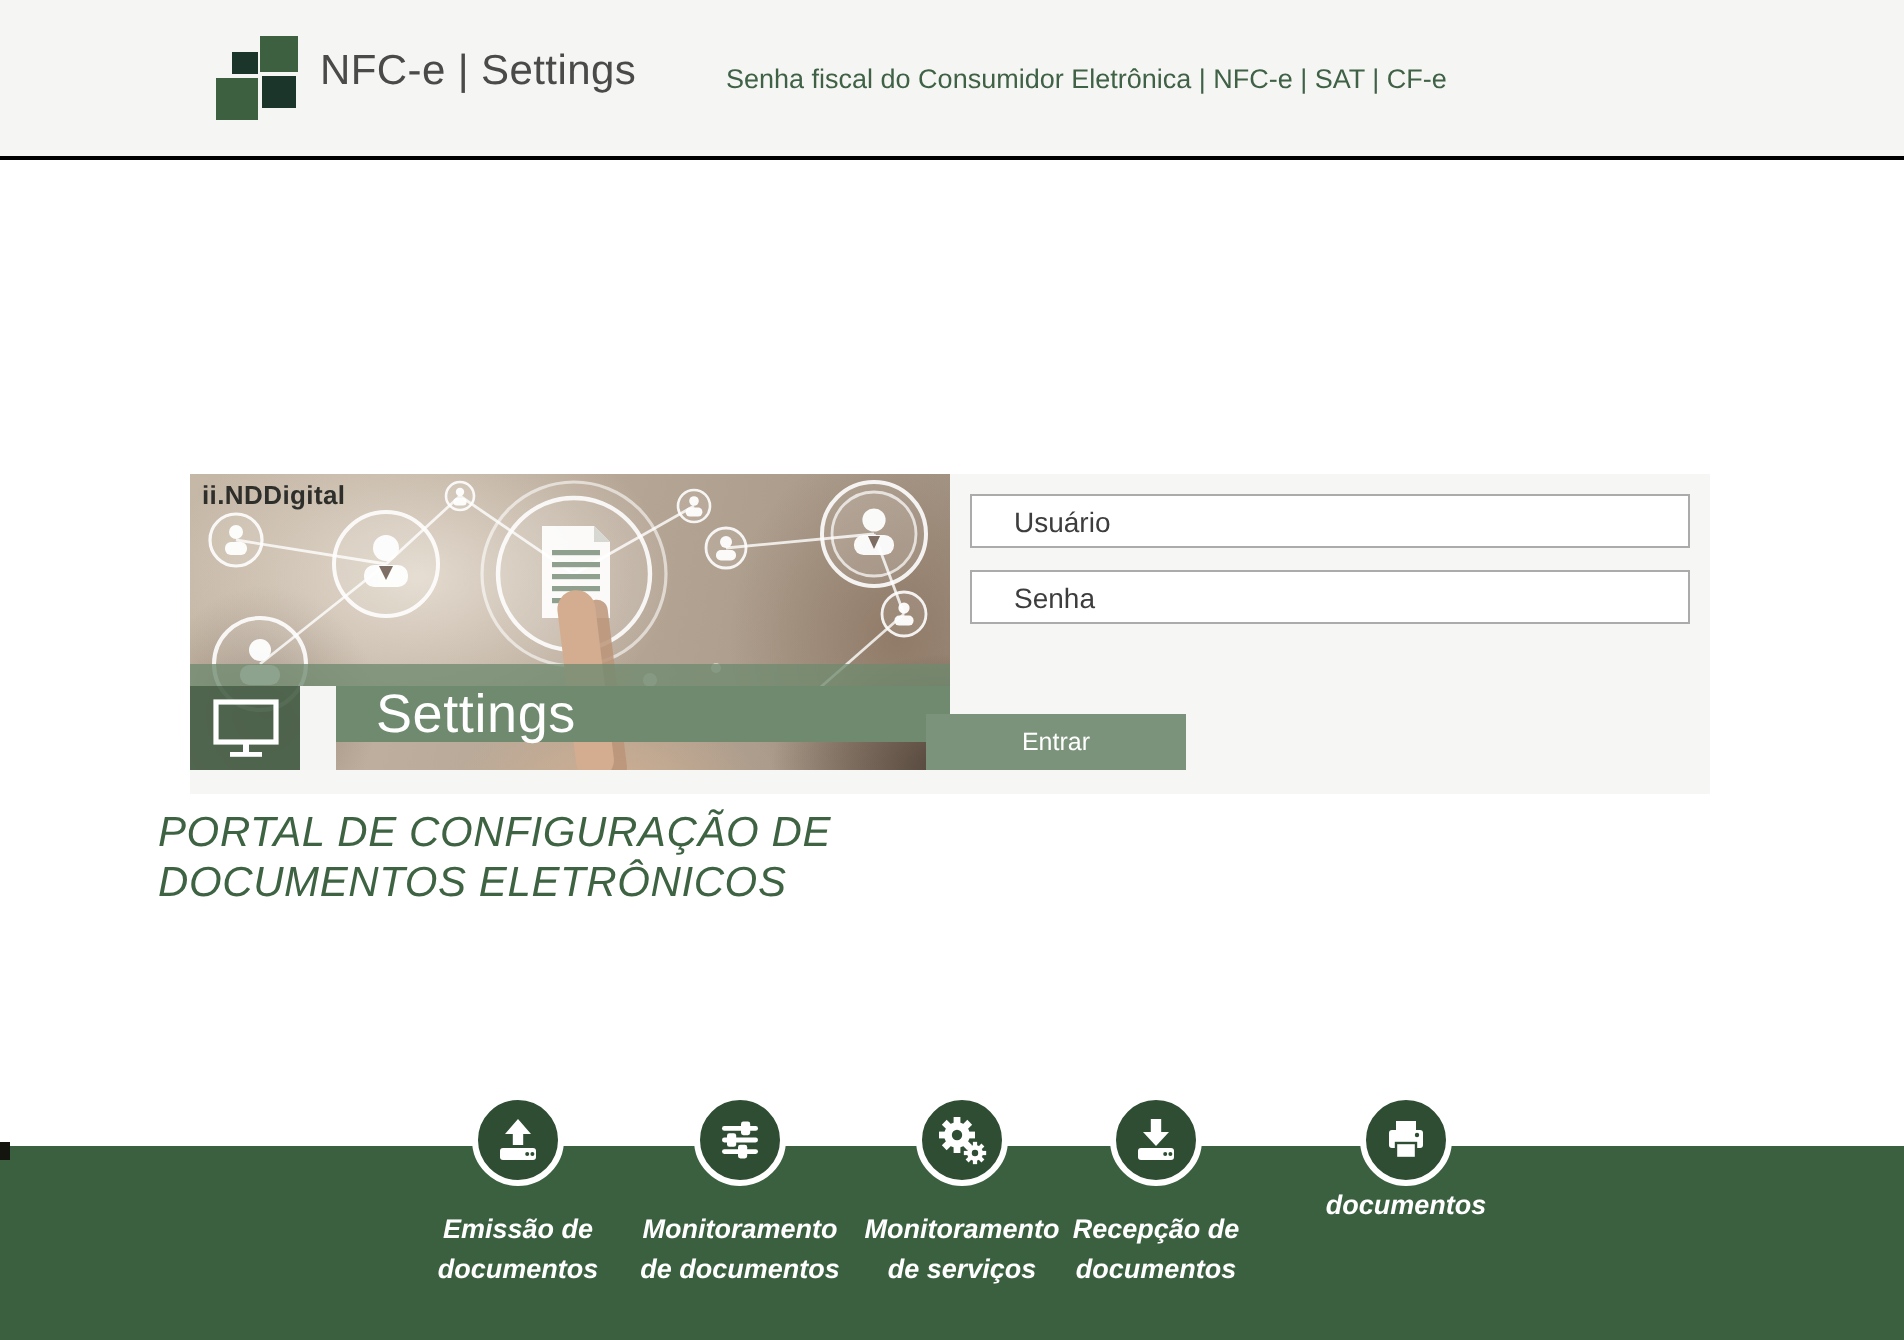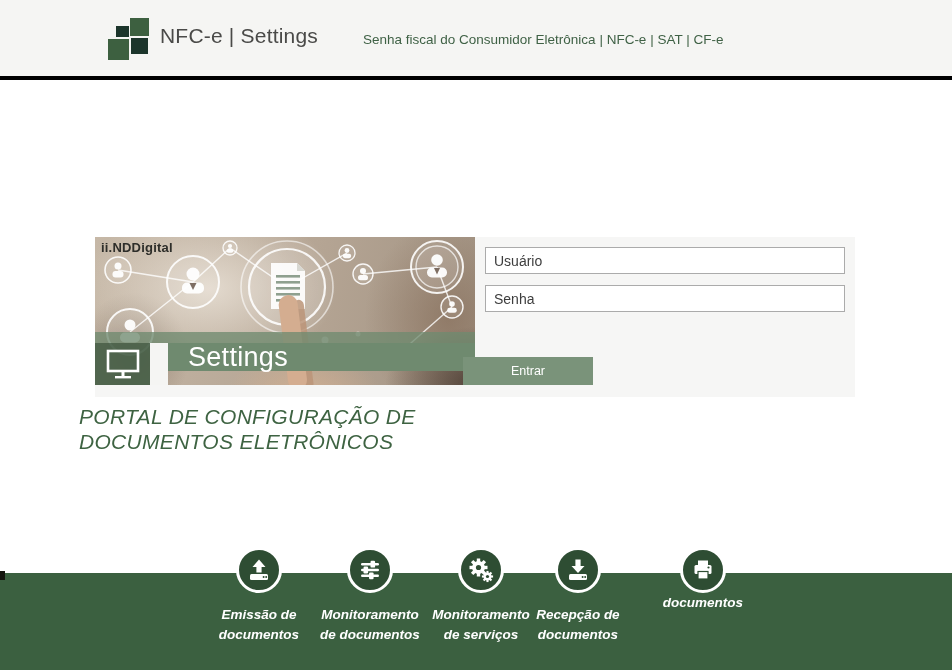--- a/index.html
+++ b/index.html
@@ -5,21 +5,21 @@
   * { margin:0; padding:0; box-sizing:border-box; }
   html,body { background:#fff; }
   .page {
     position:relative; width:952px; height:670px; overflow:hidden;
     background:#fff; font-family:"Liberation Sans", sans-serif;
   }
 
   
   .header {
     position:absolute; left:0; top:0; width:952px; height:80px;
-    background:#f5f5f3; border-bottom:4px solid #000000;
+    background:#f5f5f3; border-bottom:2px solid #000000;
   }
   .logo { position:absolute; left:108px; top:16px; width:44px; height:46px; }
   .logo span { position:absolute; display:block; }
   .logo .sq-tl { left:8px;  top:10px; width:13px; height:11px; background:#1c352b; }
   .logo .sq-tr { left:22px; top:2px;  width:19px; height:18px; background:#3d6040; }
   .logo .sq-bl { left:0;    top:23px; width:21px; height:21px; background:#3d6040; }
   .logo .sq-br { left:23px; top:22px; width:17px; height:16px; background:#1c352b; }
   .app-title {
     position:absolute; left:160px; top:24px; font-size:21px; font-weight:400;
     color:#4a4a48; letter-spacing:0.2px; white-space:nowrap;
@@ -64,21 +64,21 @@
   .box-gap { width:18px; height:42px; background:#f5f5f3; flex:0 0 auto; }
   .settings-bar {
     flex:1; background:#6f8a6f; color:#fff; display:flex; align-items:center;
     padding-left:20px; font-size:27px; font-weight:400; letter-spacing:0.3px;
   }
 
   
   .login-input {
     position:absolute; left:390px; width:360px; height:27px;
     border:1px solid #ababab; background:#fff; color:#a21caf; font-size:14px;
-    padding:0 8px; font-family:inherit; outline:none;
+    padding:0 21px; font-family:inherit; outline:none;
   }
   .login-input::placeholder { color:#3d3d3d; opacity:1; }
   .input-user { top:10px; }
   .input-pass { top:48px; }
   .login-button {
     position:absolute; left:368px; top:120px; width:130px; height:28px;
     background:#7a937a; border:none; color:#fff; font-size:12.5px;
     font-family:inherit; cursor:pointer;
   }
 

